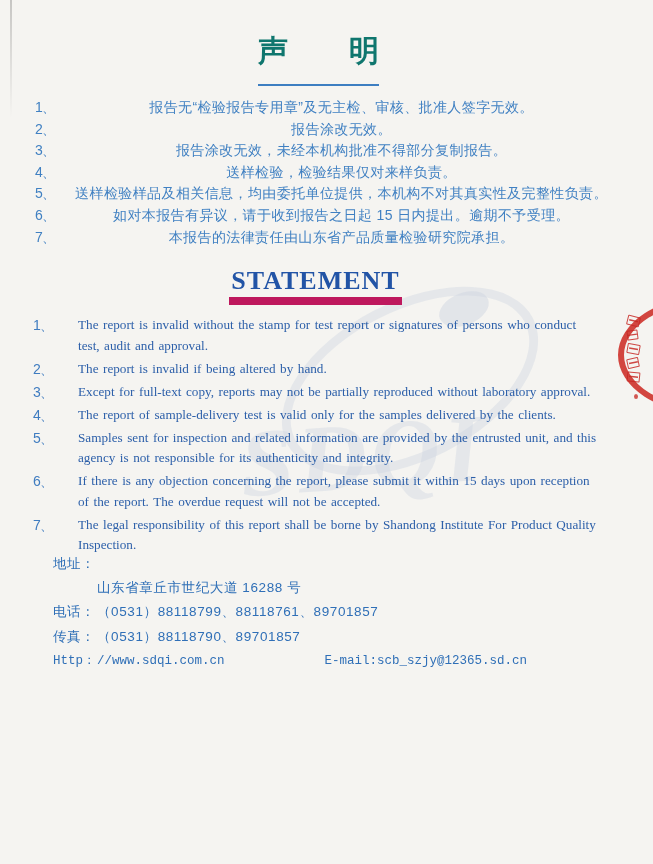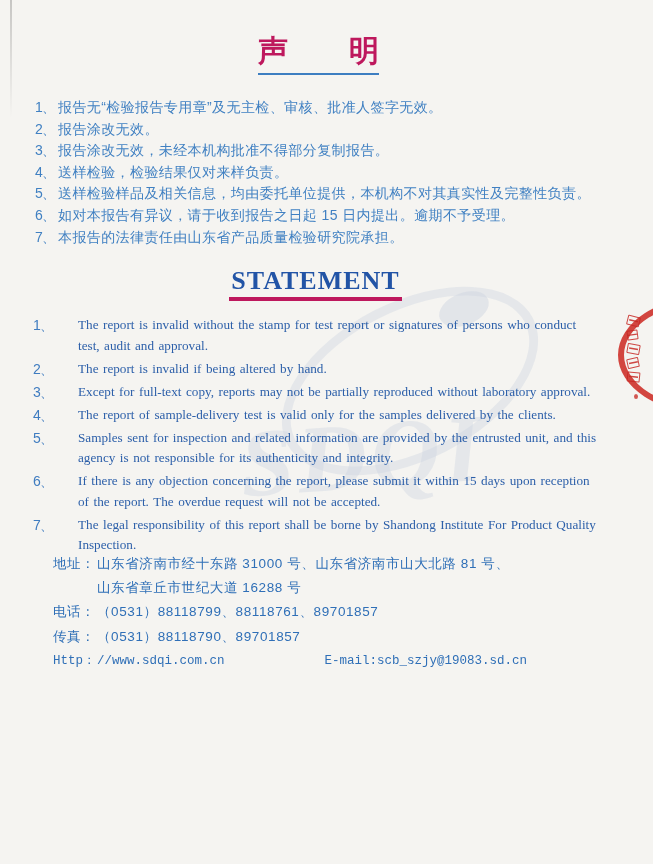--- a/index.html
+++ b/index.html
@@ -66,41 +66,41 @@
   .seal-speck{
     position:absolute;left:634px;top:394px;width:4px;height:5px;
     background:rgba(201,48,42,.8);border-radius:50%;z-index:3;
   }
 
   
   .content{position:absolute;inset:0;z-index:2;}
 
   .cn-title{
     position:absolute;left:258px;top:31px;width:121px;
-    font-size:30px;font-weight:bold;color:#be185d;
+    font-size:30px;font-weight:bold;color:#0f766e;
     text-align:justify;text-align-last:justify;
-    padding-bottom:1px;
+    padding-bottom:12px;
     border-bottom:2px solid #3d7ec1;
     letter-spacing:0;
   }
 
   .cn-list{position:absolute;left:35px;top:97px;width:590px;color:#4080c2;}
   .cn-row{display:flex;font-size:14px;line-height:21.6px;}
   .cn-num{flex:0 0 23px;letter-spacing:-1px;}
-  .cn-text{flex:1;letter-spacing:.4px;}
+  .cn-text{flex:1;letter-spacing:.4px;text-align:center;}
 
   .en-title{
     position:absolute;left:0;right:0;top:266px;text-align:center;
   }
   .en-title span{
     display:inline-block;
     font-family:"Liberation Serif",serif;
     font-size:26px;font-weight:bold;color:#2254a6;
     letter-spacing:1px;
-    border-bottom:4px solid #be185d;
+    border-bottom:8px solid #be185d;
     padding:0 2px 1px 2px;
     transform:translateX(-11px);
   }
 
   .en-list{position:absolute;left:33px;top:315px;width:566px;color:#2c5fa9;}
   .en-row{display:flex;margin-bottom:2.5px;}
   .en-num{
     flex:0 0 25px;font-size:14px;line-height:20.5px;color:#3f7cc0;
     letter-spacing:-1px;
   }
@@ -208,35 +208,34 @@
       </div>
       <div class="en-row">
         <span class="en-num">7、</span>
         <span class="en-text">The legal responsibility of this report shall be borne by Shandong Institute For Product Quality Inspection.</span>
       </div>
     </div>
 
     <div class="footer">
       <div class="f-row">
         <span class="f-label">地址：</span>
-        <span class="f-val">山东省济南市经十东路 31000 号、山东省济南市山大北路 81 号、</span>
       </div>
       <div class="f-row">
         <span class="f-label"></span>
         <span class="f-val">山东省章丘市世纪大道 16288 号</span>
       </div>
       <div class="f-row">
         <span class="f-label">电话：</span>
         <span class="f-val">（0531）88118799、88118761、89701857</span>
       </div>
       <div class="f-row">
         <span class="f-label">传真：</span>
         <span class="f-val">（0531）88118790、89701857</span>
       </div>
       <div class="f-row">
         <span class="f-label latin">Http：</span>
         <span class="f-val latin">//www.sdqi.com.cn</span>
-        <span class="f-val latin f-email">E-mail:scb_szjy@19083.sd.cn</span>
+        <span class="f-val latin f-email">E-mail:scb_szjy@12365.sd.cn</span>
       </div>
     </div>
 
   </div>
 </div>
 
 </body></html>

